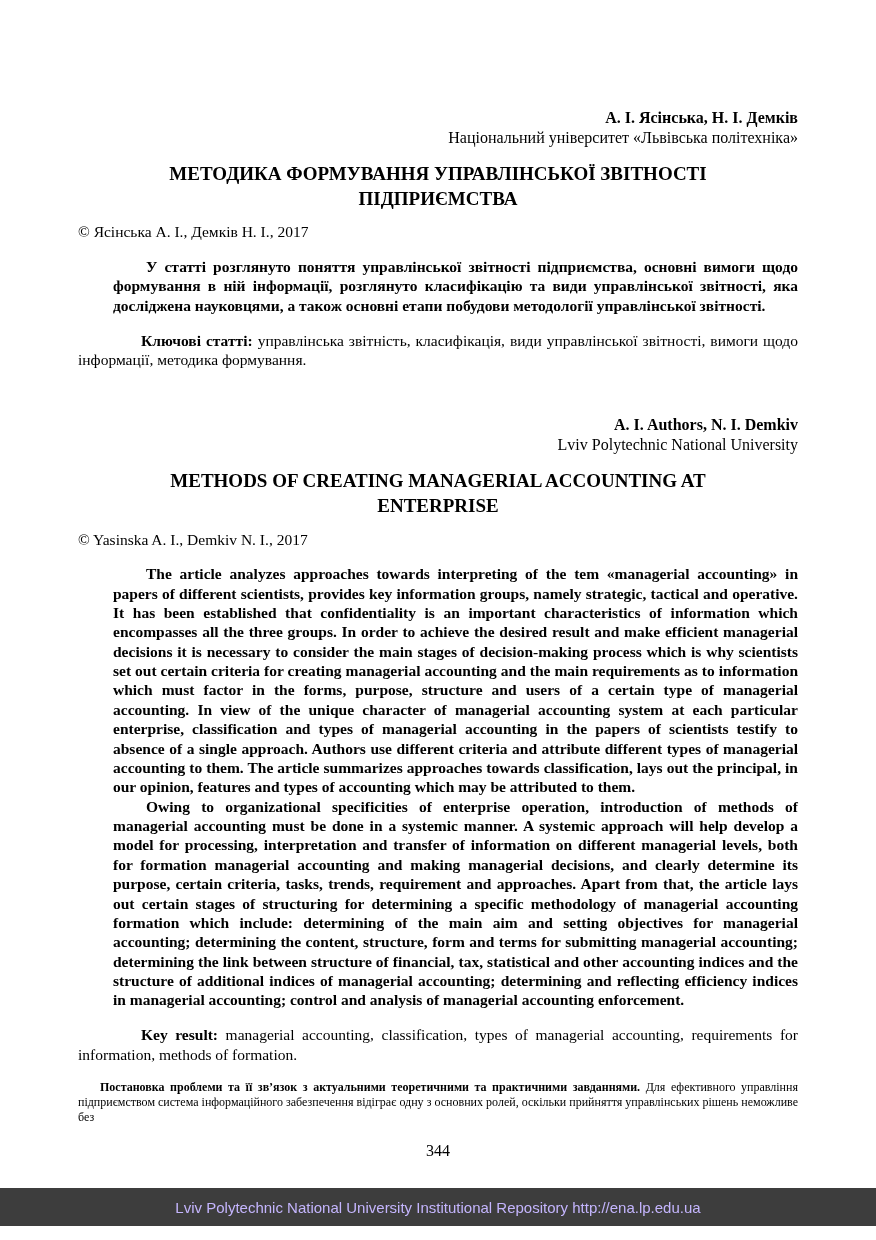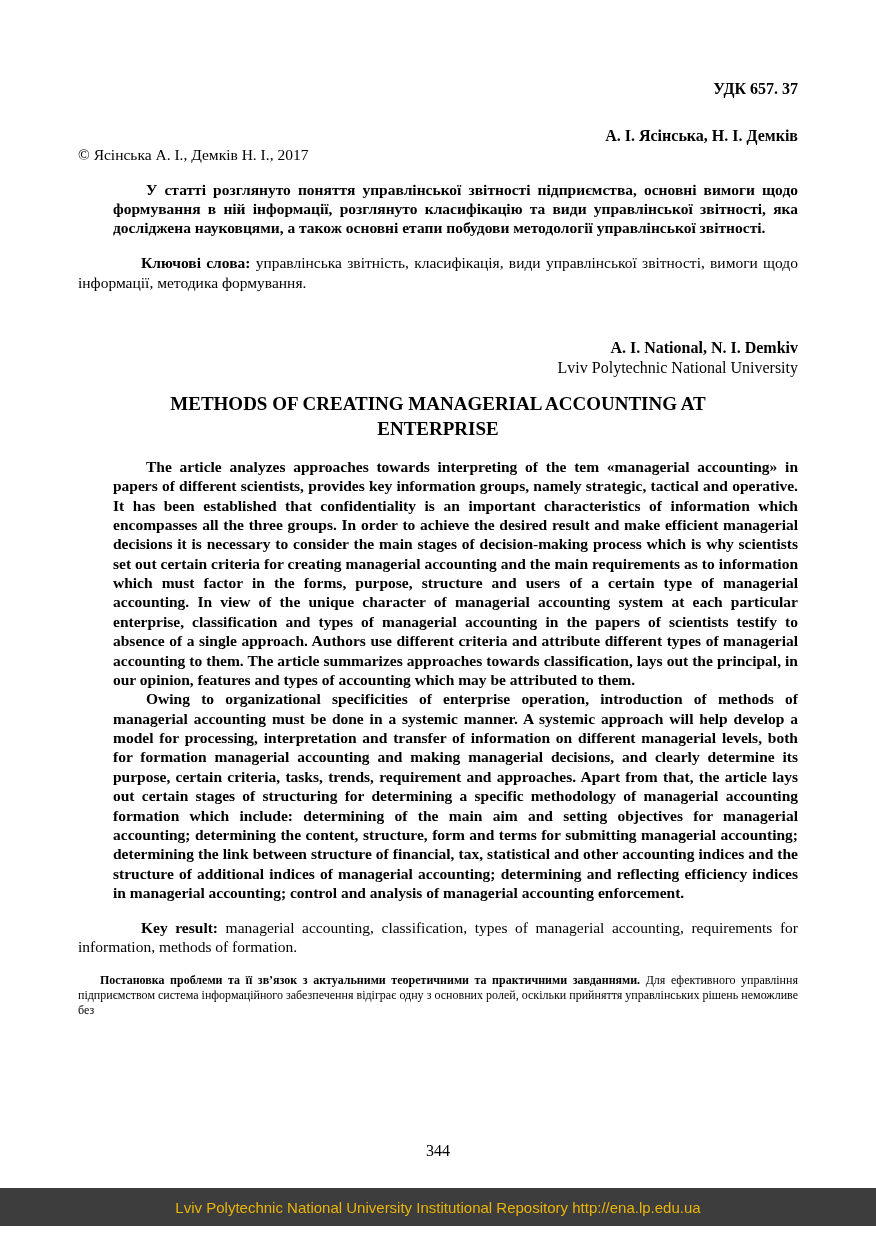--- a/index.html
+++ b/index.html
@@ -90,47 +90,49 @@
     top: 1188px;
     height: 38px;
     background: #3d3d3d;
     display: flex;
     align-items: center;
     justify-content: center;
   }
   .footer-bar .footer-text {
     font-family: "Liberation Sans", sans-serif;
     font-size: 15px;
-    color: #eab308;
+    color: #c4b5fd;
   }
   .spacer-sm { height: 4px; }
 </style>
 </head>
 <body>
 
 <div class="content">
 
-  <div class="udc">УДК 657. 37</div>
 
   <div class="authors-right">А. І. Ясінська, Н. І. Демків</div>
+  <div class="affil-right">Національний університет «Львівська політехніка»</div>
 
+  <h1 class="main-title">МЕТОДИКА ФОРМУВАННЯ УПРАВЛІНСЬКОЇ ЗВІТНОСТІ ПІДПРИЄМСТВА</h1>
 
   <div class="copyright">© Ясінська А. І., Демків Н. І., 2017</div>
 
   <p class="abstract mb0">У статті розглянуто поняття управлінської звітності підприємства, основні вимоги щодо формування в ній інформації, розглянуто класифікацію та види управлінської звітності, яка досліджена науковцями, а також основні етапи побудови методології управлінської звітності.</p>
 
-  <p class="keywords"><span class="kw-label">Ключові слова:</span><span> управлінська звітність, класифікація, види управлінської звітності, вимоги щодо інформації, методика формування.</span></p>
+  <p class="keywords"><span class="kw-label">Ключові статті:</span><span> управлінська звітність, класифікація, види управлінської звітності, вимоги щодо інформації, методика формування.</span></p>
 
   <div class="spacer-sm"></div>
 
-  <div class="authors-right">A. I. National, N. I. Demkiv</div>
+  <div class="authors-right">A. I. Authors, N. I. Demkiv</div>
   <div class="affil-right">Lviv Polytechnic National University</div>
 
   <h1 class="main-title">METHODS OF CREATING MANAGERIAL ACCOUNTING AT ENTERPRISE</h1>
 
+  <div class="copyright">© Yasinska A. I., Demkiv N. I., 2017</div>
 
   <p class="abstract mb0">The article analyzes approaches towards interpreting of the tem «managerial accounting» in papers of different scientists, provides key information groups, namely strategic, tactical and operative. It has been established that confidentiality is an important characteristics of information which encompasses all the three groups. In order to achieve the desired result and make efficient managerial decisions it is necessary to consider the main stages of decision-making process which is why scientists set out certain criteria for creating managerial accounting and the main requirements as to information which must factor in the forms, purpose, structure and users of a certain type of managerial accounting. In view of the unique character of managerial accounting system at each particular enterprise, classification and types of managerial accounting in the papers of scientists testify to absence of a single approach. Authors use different criteria and attribute different types of managerial accounting to them. The article summarizes approaches towards classification, lays out the principal, in our opinion, features and types of accounting which may be attributed to them.</p>
   <p class="abstract mb0" style="margin-top:0;">Owing to organizational specificities of enterprise operation, introduction of methods of managerial accounting must be done in a systemic manner. A systemic approach will help develop a model for processing, interpretation and transfer of information on different managerial levels, both for formation managerial accounting and making managerial decisions, and clearly determine its purpose, certain criteria, tasks, trends, requirement and approaches. Apart from that, the article lays out certain stages of structuring for determining a specific methodology of managerial accounting formation which include: determining of the main aim and setting objectives for managerial accounting; determining the content, structure, form and terms for submitting managerial accounting; determining the link between structure of financial, tax, statistical and other accounting indices and the structure of additional indices of managerial accounting; determining and reflecting efficiency indices in managerial accounting; control and analysis of managerial accounting enforcement.</p>
 
   <p class="keywords"><span class="kw-label">Key result:</span><span> managerial accounting, classification, types of managerial accounting, requirements for information, methods of formation.</span></p>
 
   <p class="section-par"><span class="sec-head">Постановка проблеми та її зв’язок з актуальними теоретичними та практичними завданнями.</span><span> Для ефективного управління підприємством система інформаційного забезпечення відіграє одну з основних ролей, оскільки прийняття управлінських рішень неможливе без</span></p>
 
 </div>
 

